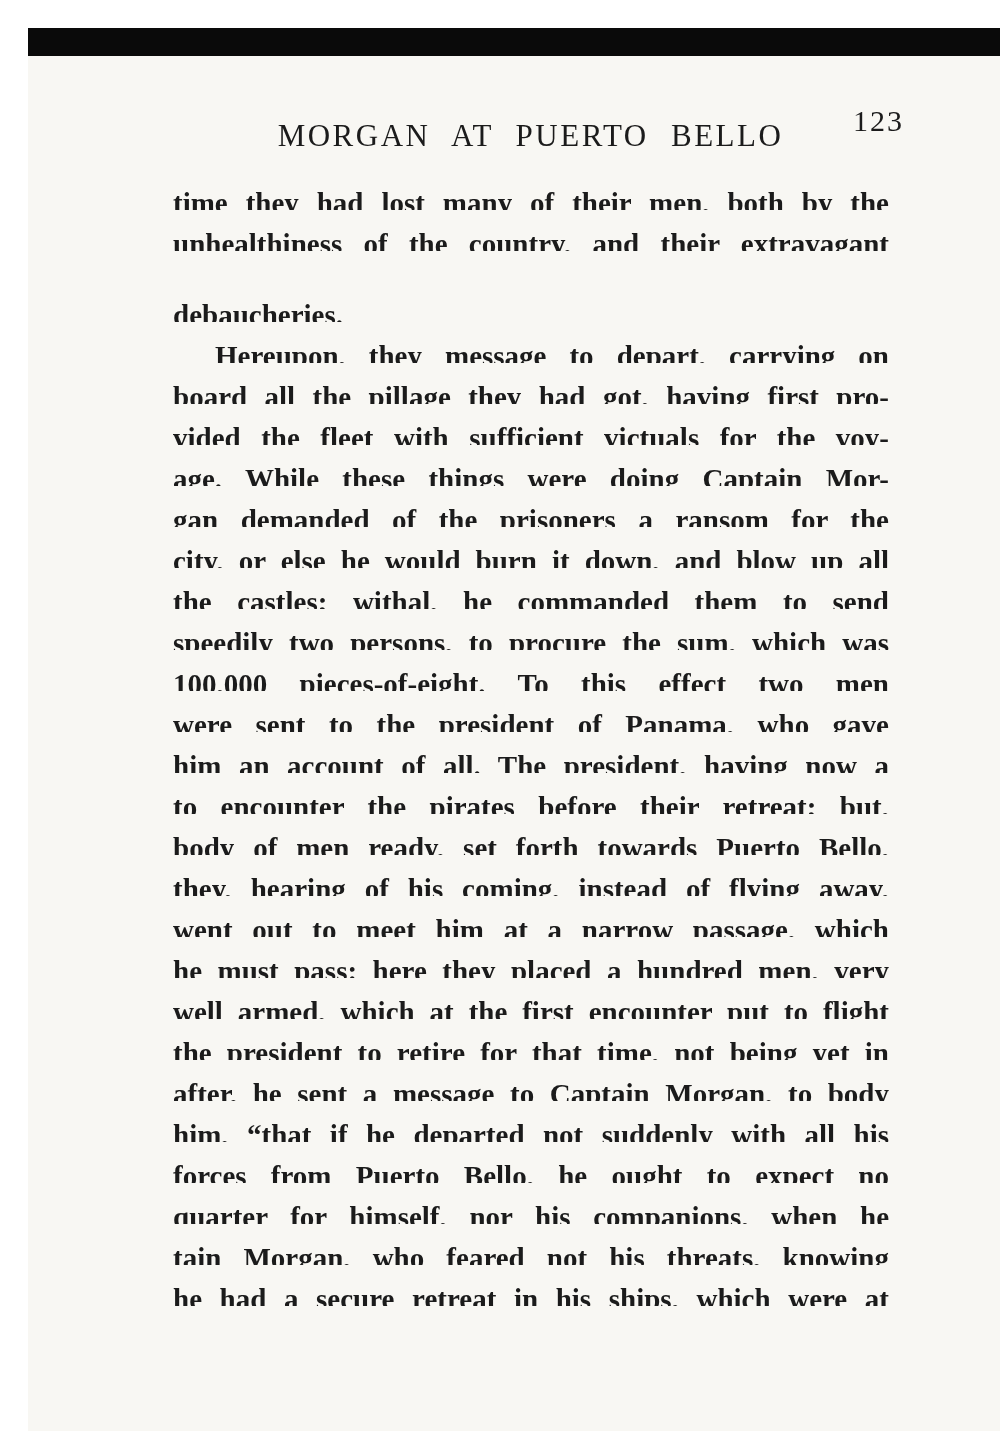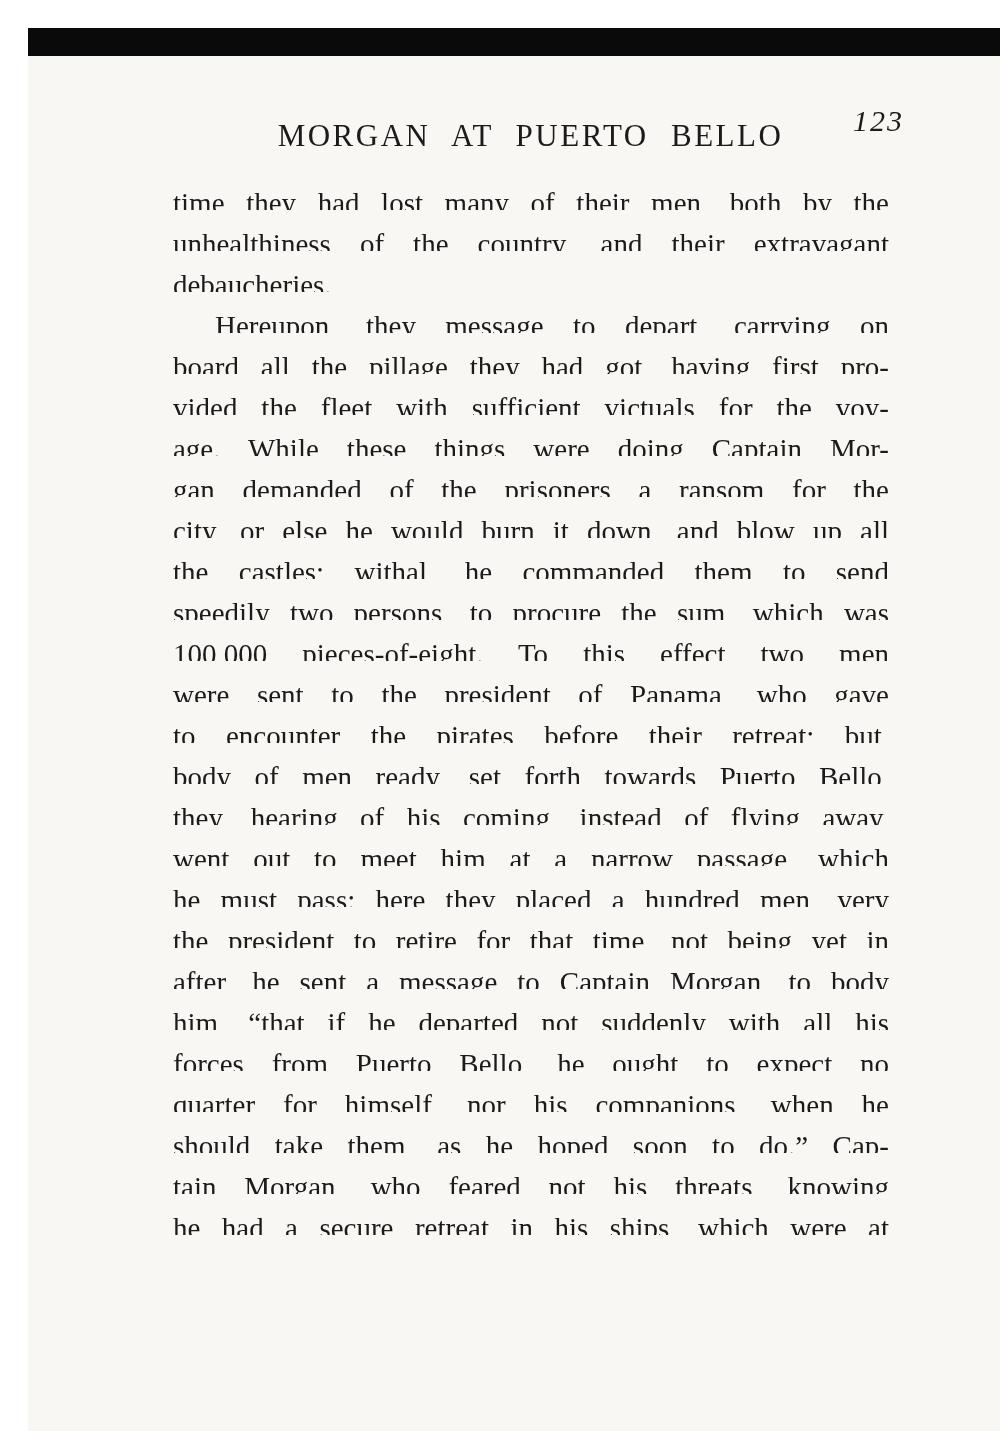--- a/index.html
+++ b/index.html
@@ -45,44 +45,45 @@
     word-spacing: 12px;
     white-space: nowrap;
   }
 
   .page-number {
     position: absolute;
     right: 0;
     top: 0;
     font-size: 30px;
     letter-spacing: 2px;
-    font-style: italic;
   }
 
   .body-text {
     position: absolute;
     top: 127px;
     left: 117px;
     width: 772px;
     font-size: 29px;
   }
 
   .line {
     line-height: 41px;
     height: 41px;
     text-align: justify;
     text-align-last: justify;
     text-justify: inter-word;
     white-space: normal;
     overflow: hidden;
+    font-weight: bold;
   }
 
   .line.no-justify {
     text-align: right;
     text-align-last: left;
+    margin-top: 30px;
   }
 
   .line.indent {
     text-indent: 42px;
   }
 </style>
 </head>
 <body>
 
 <div class="page">
@@ -100,27 +101,28 @@
       <div class="line indent">Hereupon, they message to depart, carrying on</div>
       <div class="line">board all the pillage they had got, having first pro-</div>
       <div class="line">vided the fleet with sufficient victuals for the voy-</div>
       <div class="line">age. While these things were doing Captain Mor-</div>
       <div class="line">gan demanded of the prisoners a ransom for the</div>
       <div class="line">city, or else he would burn it down, and blow up all</div>
       <div class="line">the castles; withal, he commanded them to send</div>
       <div class="line">speedily two persons, to procure the sum, which was</div>
       <div class="line">100,000 pieces-of-eight. To this effect two men</div>
       <div class="line">were sent to the president of Panama, who gave</div>
+      <div class="line">him an account of all. The president, having now a</div>
       <div class="line">to encounter the pirates before their retreat; but,</div>
       <div class="line">body of men ready, set forth towards Puerto Bello,</div>
       <div class="line">they, hearing of his coming, instead of flying away,</div>
       <div class="line">went out to meet him at a narrow passage, which</div>
       <div class="line">he must pass: here they placed a hundred men, very</div>
+      <div class="line">well armed, which at the first encounter put to flight</div>
       <div class="line">the president to retire for that time, not being yet in</div>
       <div class="line">after, he sent a message to Captain Morgan, to body</div>
       <div class="line">him, “that if he departed not suddenly with all his</div>
       <div class="line">forces from Puerto Bello, he ought to expect no</div>
       <div class="line">quarter for himself, nor his companions, when he</div>
-      <div class="line">should take them, as he hoped soon to do.” Cap-</div>
       <div class="line">tain Morgan, who feared not his threats, knowing</div>
       <div class="line">he had a secure retreat in his ships, which were at</div>
     </div>
 </div>
 
 </body></html>

